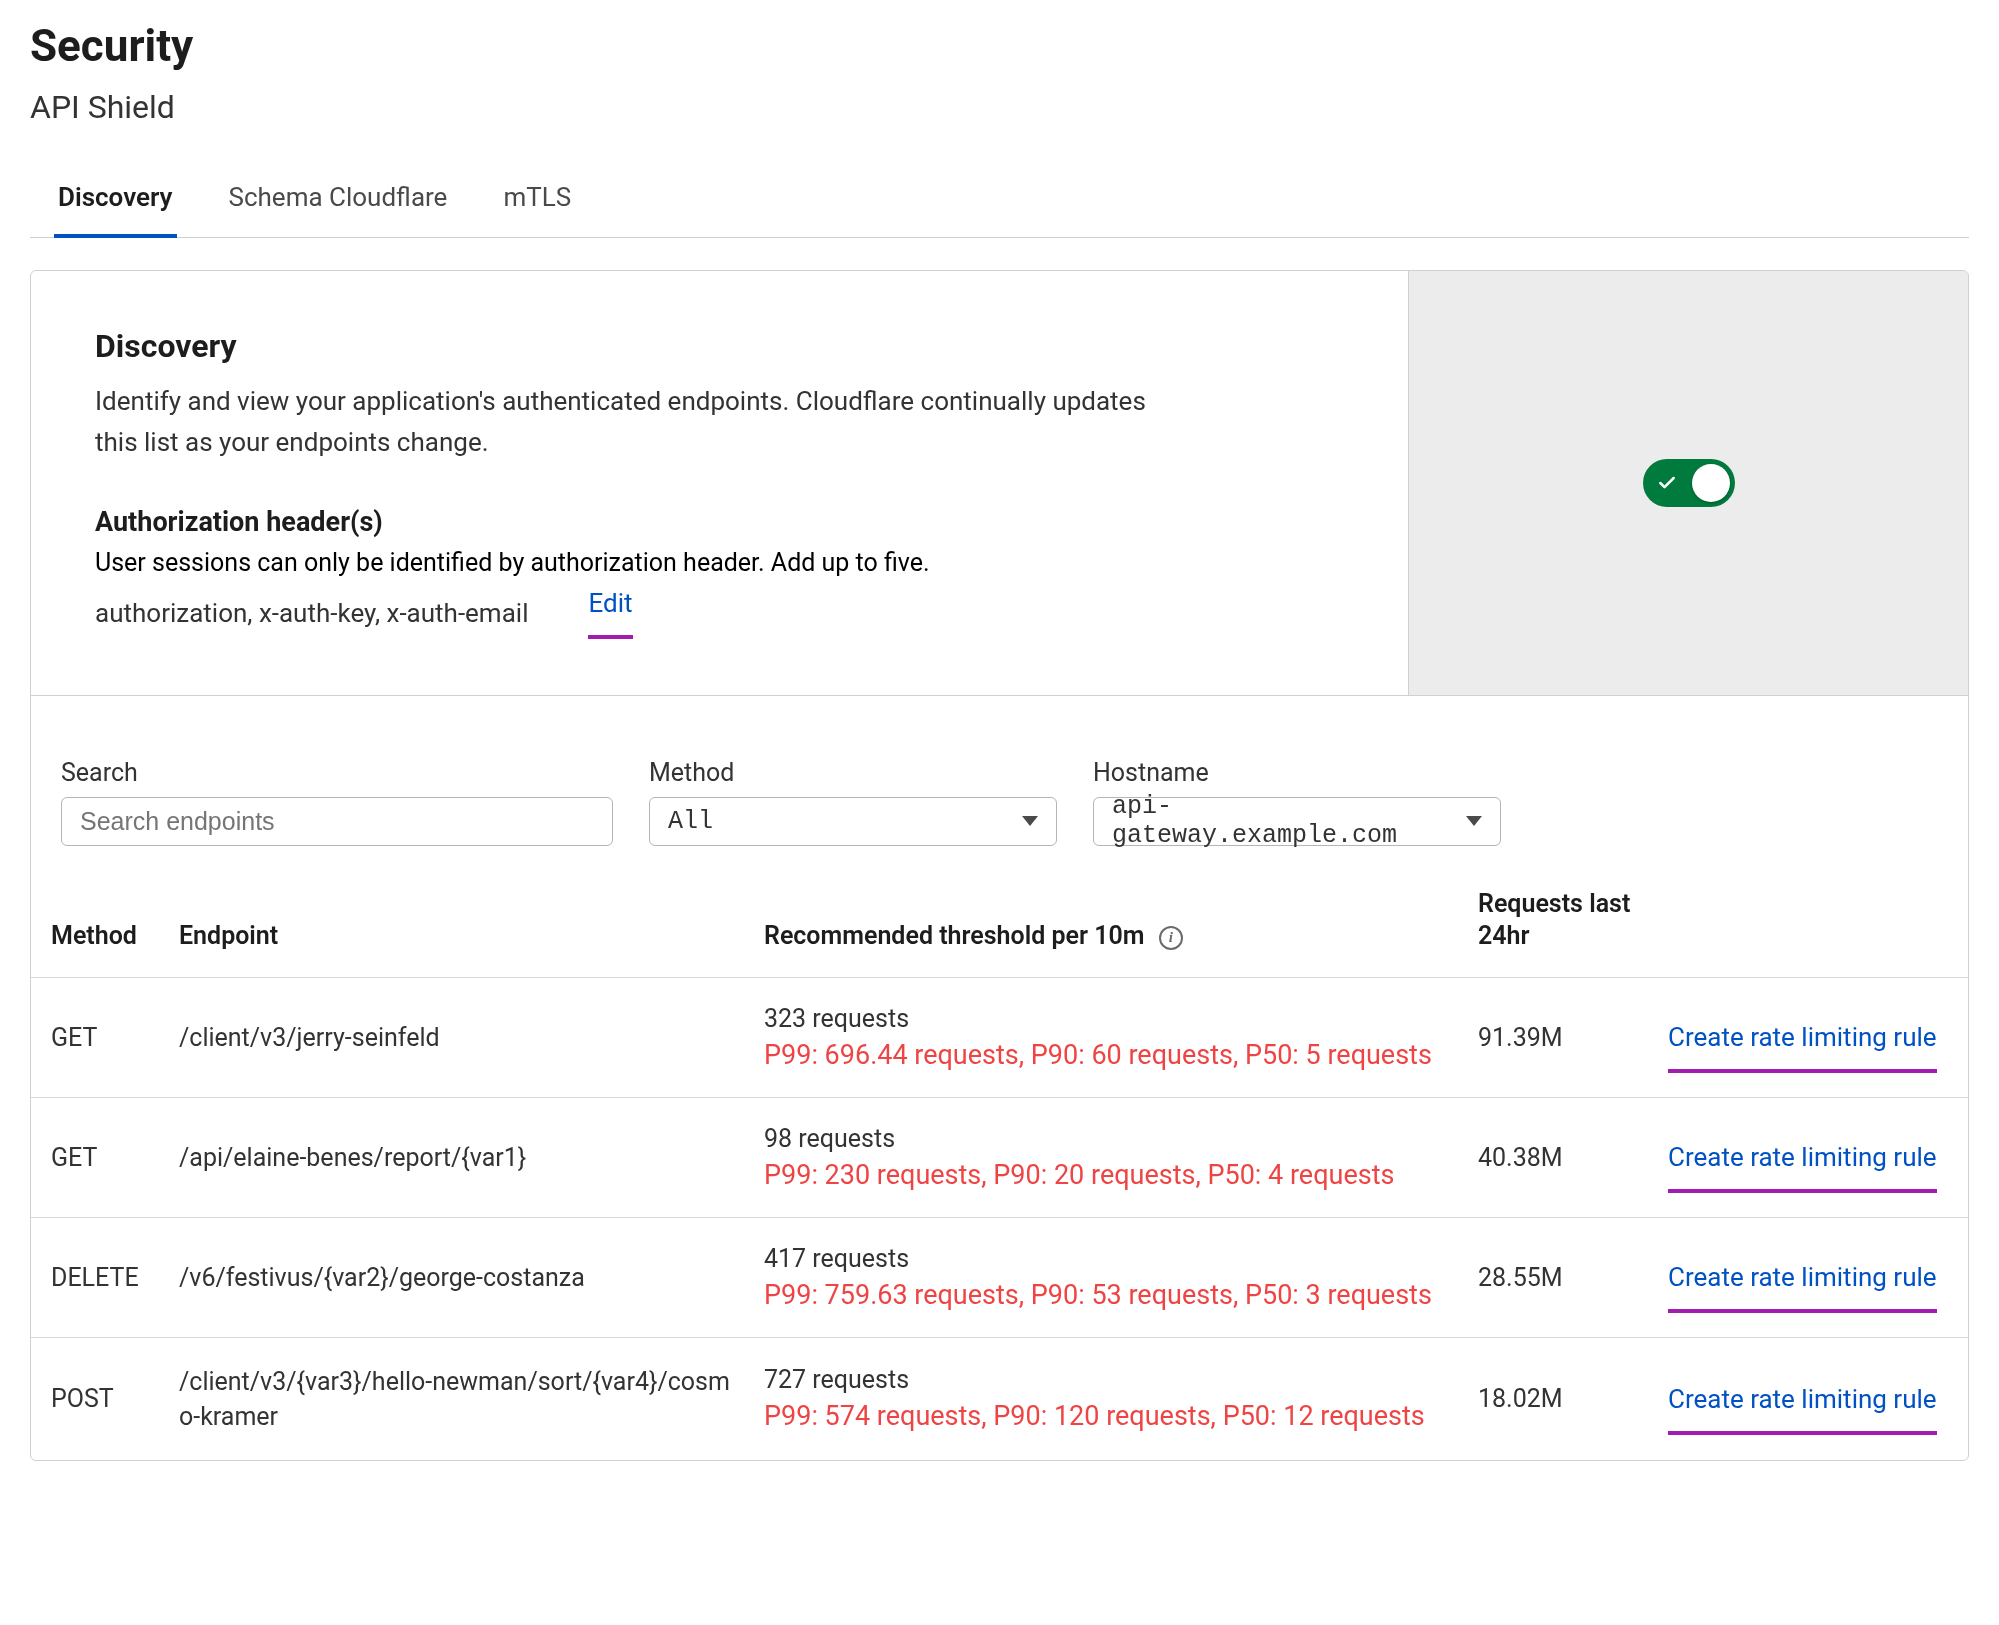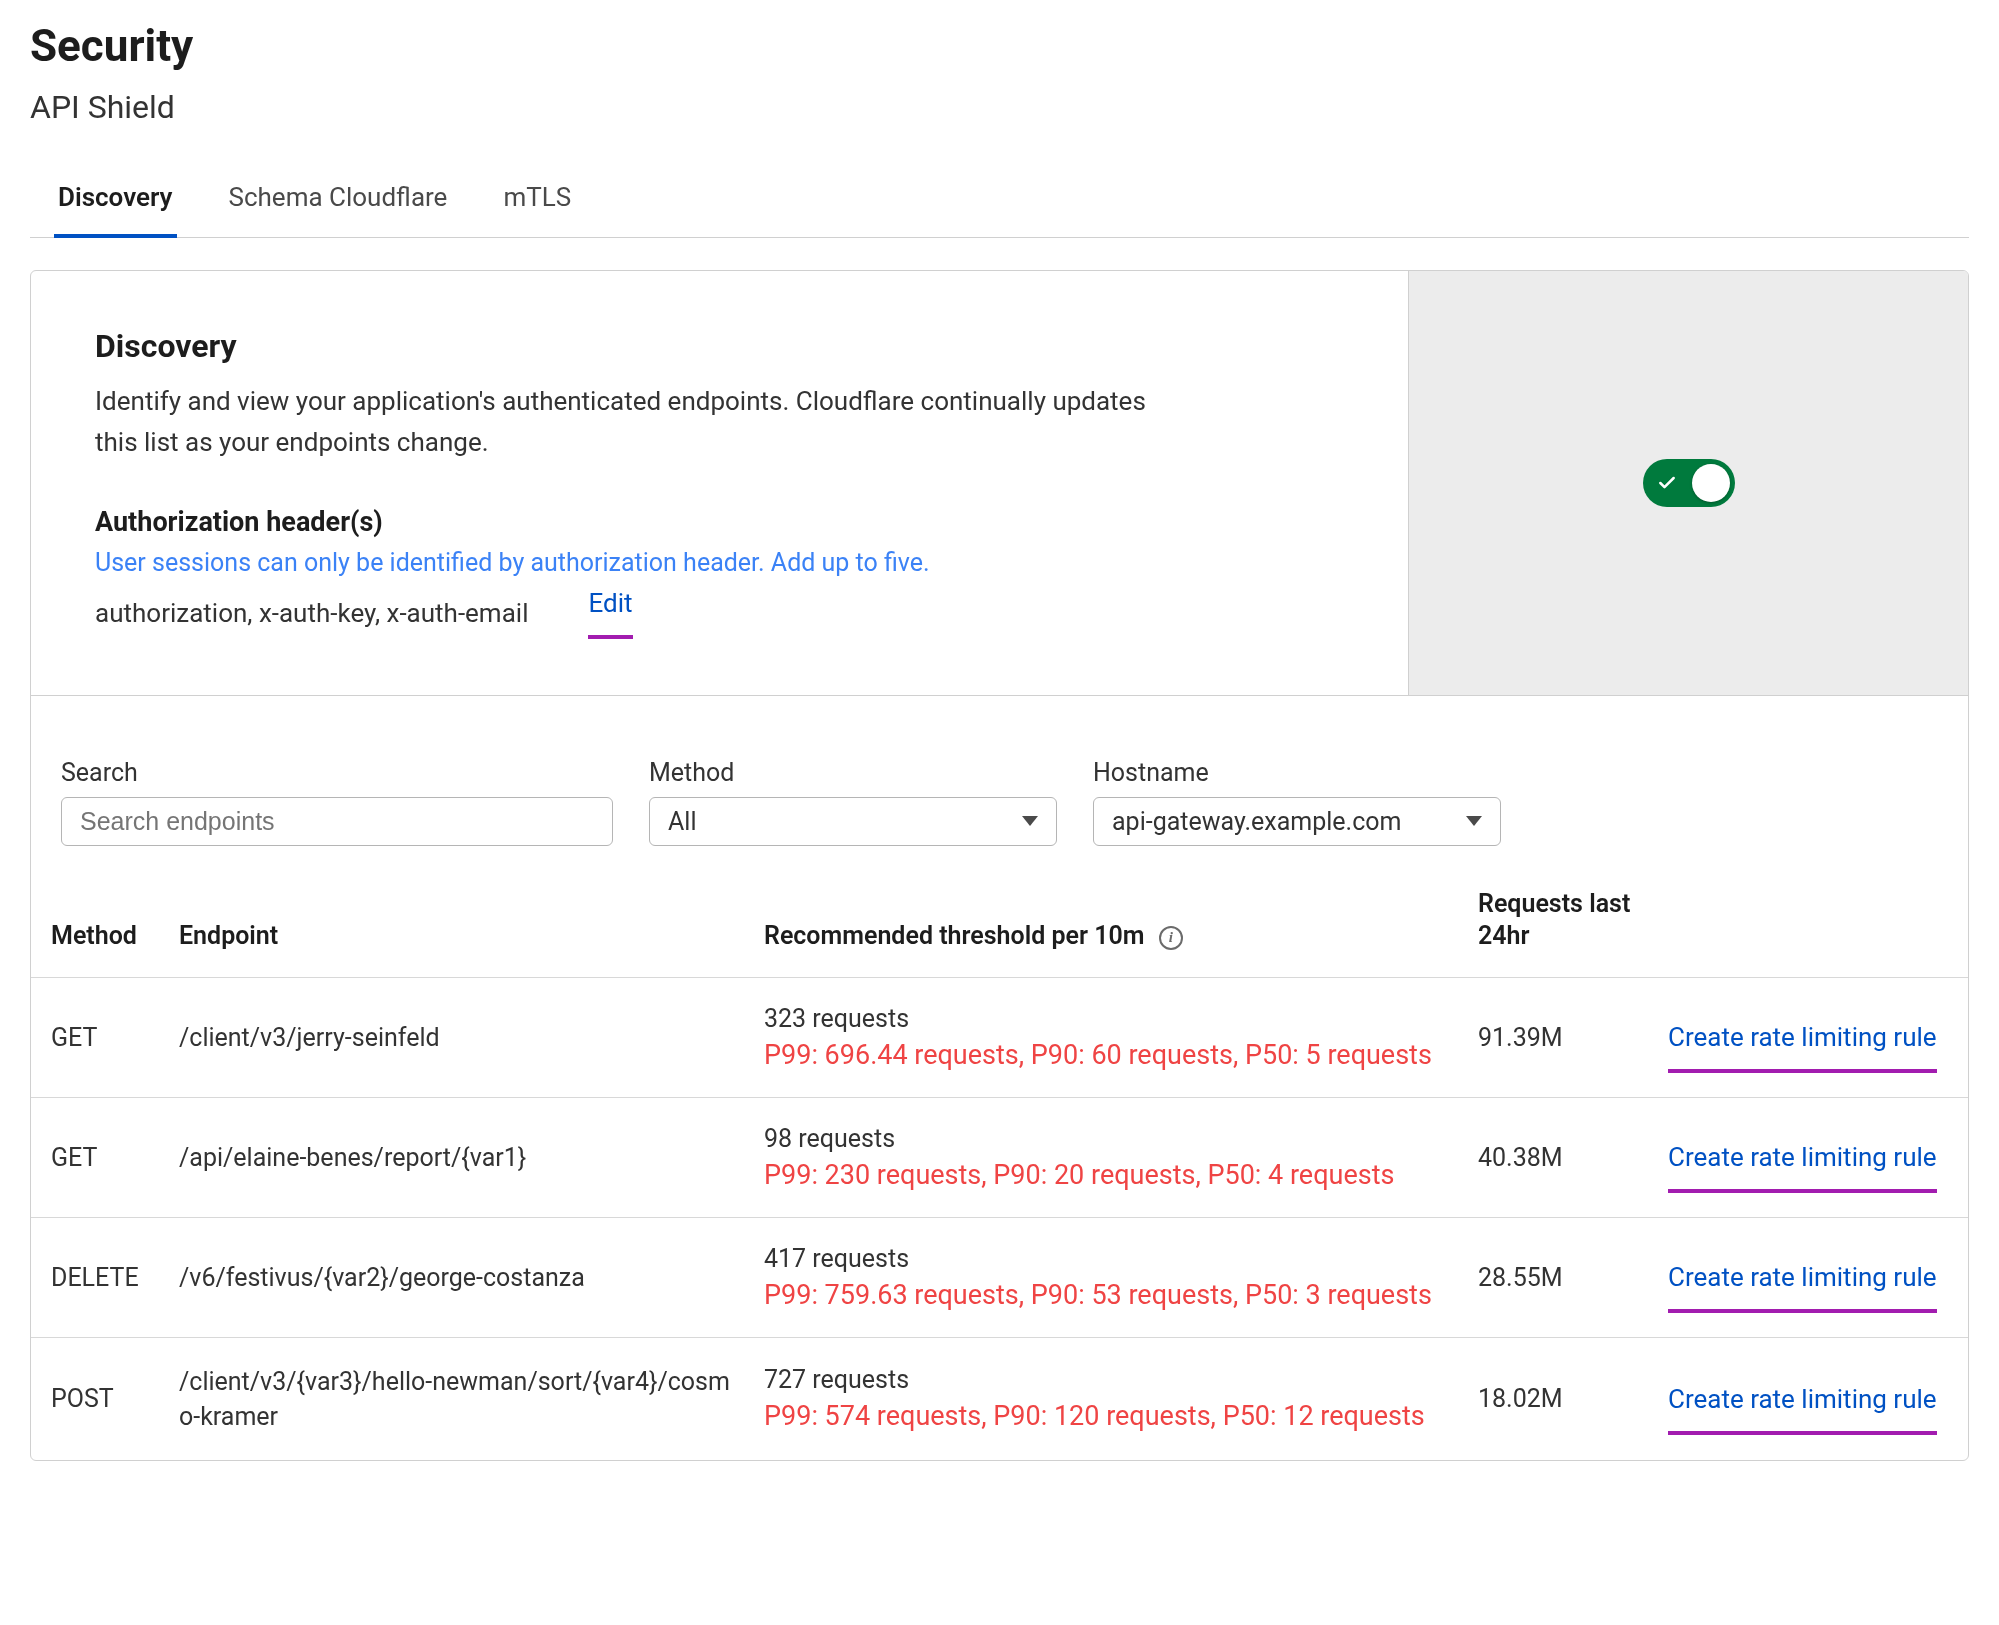--- a/index.html
+++ b/index.html
@@ -74,21 +74,21 @@
     margin-top: 16px;
     line-height: 1.55;
   }
   .subhead {
     font-size: 27px;
     font-weight: 700;
     margin-top: 44px;
   }
   .subhead-desc {
     font-size: 25px;
-    color: #3b82f6;
+    color: #000000;
     margin-top: 10px;
   }
   .headers-row {
     display: flex;
     align-items: center;
     margin-top: 11px;
     gap: 60px;
   }
   .headers-list {
     font-size: 26px;
@@ -146,20 +146,21 @@
     color: #333;
     height: 49px;
   }
   .input { width: 552px; }
   .select {
     display: flex;
     align-items: center;
     justify-content: space-between;
     gap: 20px;
     cursor: pointer;
+    font-family: Liberation Mono, monospace;
   }
   .select.method { width: 408px; }
   .select.host { width: 408px; }
   .caret {
     width: 0; height: 0;
     border-left: 8px solid transparent;
     border-right: 8px solid transparent;
     border-top: 10px solid #4a4a4a;
   }
 

